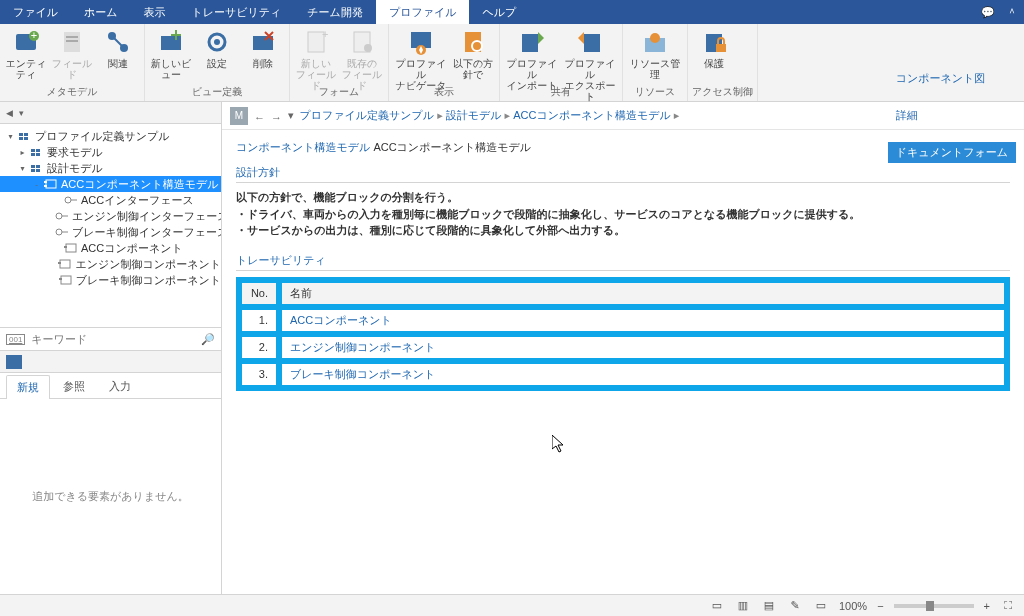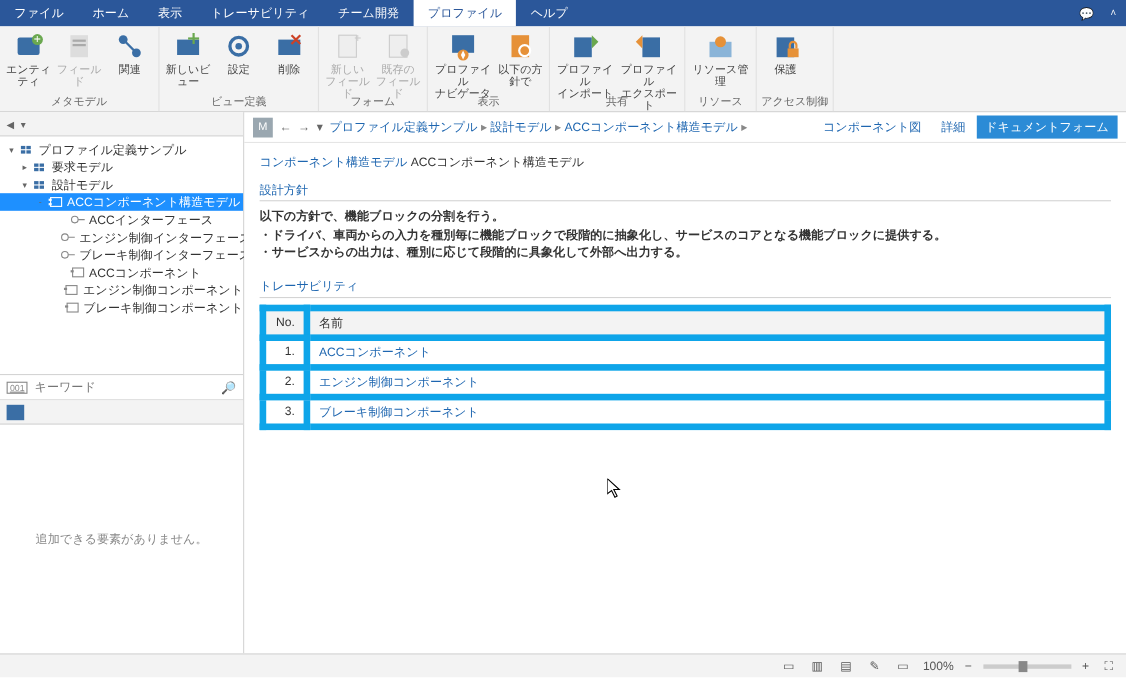--- a/index.html
+++ b/index.html
@@ -373,31 +373,36 @@
           </div>
         </div>
       <div class="srch">
         <span style="border:1px solid #888;padding:0 2px;font-size:8px;text-decoration:underline;">001</span>
         <input placeholder="キーワード" style="">
         <span style="color:#1e66b0;">🔎</span>
       </div>
       <div class="lt-toolbar">
         <span style="width:16px;height:14px;background:#3a6ea5;display:inline-block;"></span>
       </div>
+      <div class="ltabs" id="ltabs">
+          <div class="ltab act">新規</div>
+          <div class="ltab">参照</div>
+          <div class="ltab">入力</div>
+        </div>
       <div class="lempty">追加できる要素がありません。</div>
     </div>
     <div class="main">
       <div class="bcbar">
         <span class="mbox">M</span>
         <span class="nav">←</span>
         <span class="nav">→</span>
         <span class="nav">▾</span>
         <span id="crumbs"><span class="crumb">プロファイル定義サンプル</span><span class="sep"> ▸ </span><span class="crumb">設計モデル</span><span class="sep"> ▸ </span><span class="crumb">ACCコンポーネント構造モデル</span><span class="sep"> ▸ </span></span>
         <div class="sp"></div>
-        <div id="views" style="display:flex;gap:2px;">
+        <div id="views" style="display:flex;gap:16px;flex-direction:column;">
             <div class="viewbtn">コンポーネント図</div>
             <div class="viewbtn">詳細</div>
             <div class="viewbtn act">ドキュメントフォーム</div>
           </div>
       </div>
       <div class="content">
         <div class="titleln">
           <span class="pre">コンポーネント構造モデル</span>
           <span> </span>
           <span class="nm">ACCコンポーネント構造モデル</span>

